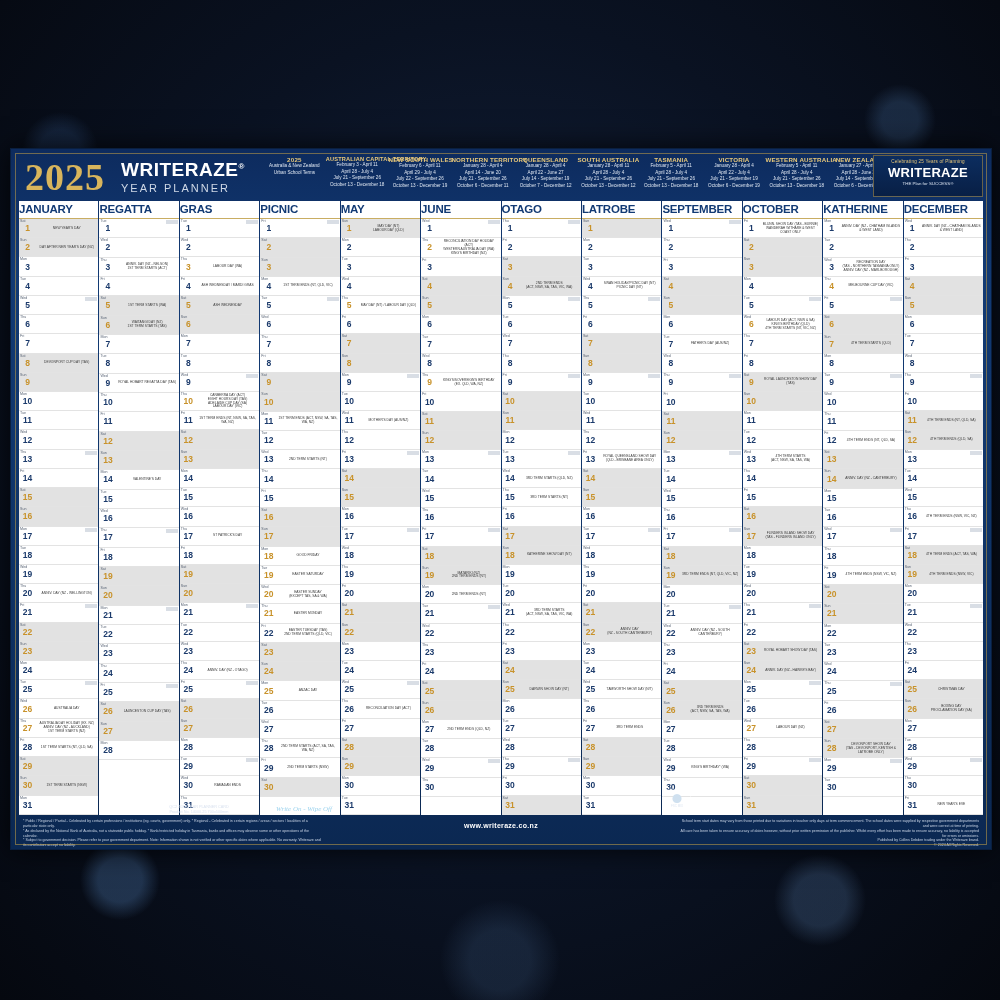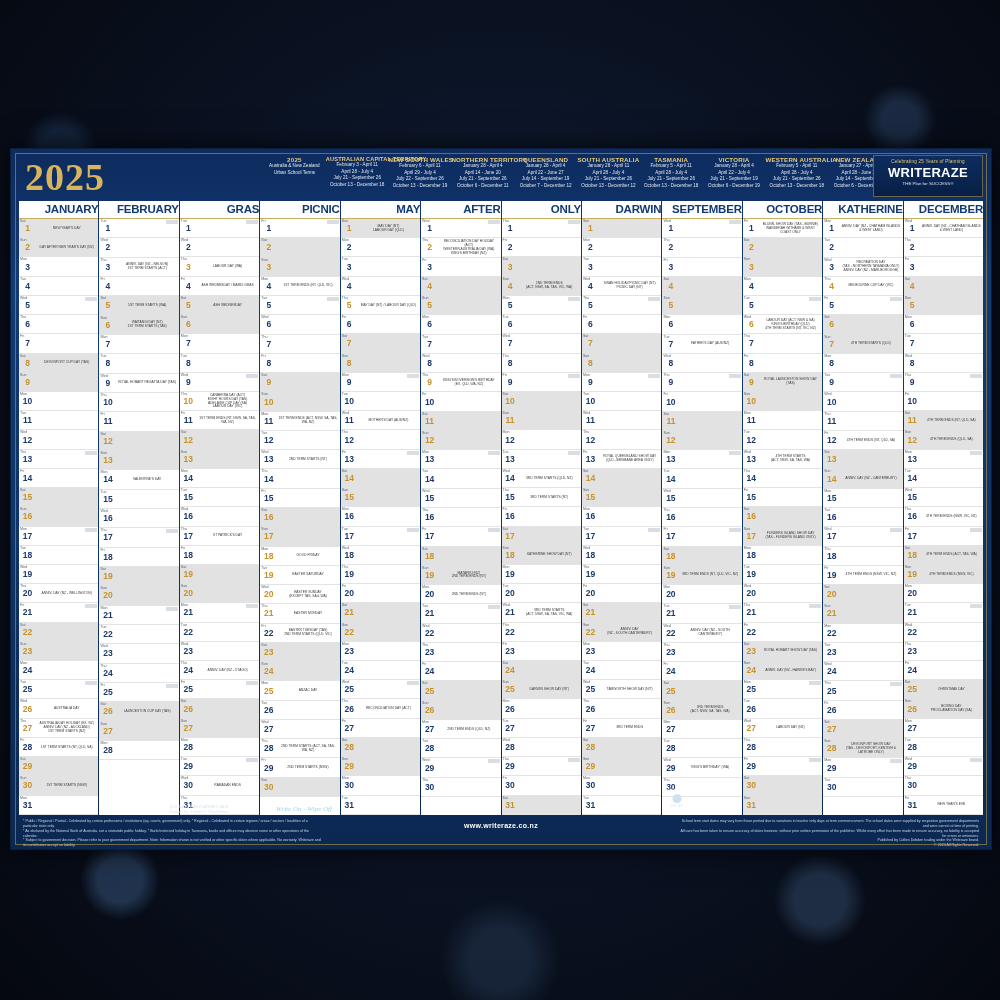--- a/index.html
+++ b/index.html
@@ -64,21 +64,21 @@
   
   #grid{
     position:absolute;left:8px;top:52px;width:964px;height:614px;
     display:flex;gap:1px;
   }
   .mcol{
     flex:1 1 0;display:flex;flex-direction:column;
     background:#ffffff;
   }
   .mhead{
-    height:17px;line-height:17px;text-align:right;
+    height:17px;line-height:17px;text-align:left;
     font-size:11.5px;font-weight:bold;color:#123a74;
     background:#ffffff;border-bottom:1px solid #c9ad62;
     letter-spacing:-0.2px;
   }
   .days{flex:1 1 auto;display:flex;flex-direction:column;}
   .day{
     flex:1 1 0;display:flex;align-items:stretch;
     border-bottom:1px solid #e3e3e3;
     background:#ffffff;position:relative;min-height:0;
   }
@@ -134,20 +134,24 @@
 </style>
 </head>
 <body>
 
 <div id="backdrop"></div>
 
 <div id="poster">
 
   <div class="hdr">
     <div class="year">2025</div>
+    <div class="brand">
+      <div class="b1"><span>WRITERAZE</span><sup>®</sup></div>
+      <div class="b2">YEAR PLANNER</div>
+    </div>
     <div id="region-blocks">
         <div class="hdr-block" style="left: 252px; width: 62.8px;">
           <div class="ht">2025</div>
           <div class="hl">Australia &amp; New Zealand</div>
           <div class="hl">Urban School Terms</div>
         </div>
         <div class="hdr-block small" style="left: 314.8px; width: 62.8px;">
           <div class="ht">AUSTRALIAN CAPITAL TERRITORY</div>
           <div class="hl">February 3  -  April 11</div>
           <div class="hl">April 28  -  July 4</div>
@@ -378,21 +382,21 @@
             <div class="note">1ST TERM STARTS (NSW)</div>
           </div>
           <div class="day">
             <div class="dwk">Mon</div>
             <div class="dnum">31</div>
             <div class="note"></div>
           </div>
         </div>
       </div>
       <div class="mcol">
-        <div class="mhead">FEBRUARY</div>
+        <div class="mhead">REGATTA</div>
         <div class="days">
           <div class="day">
             <div class="dwk">Tue</div>
             <div class="dnum">1</div>
             <div class="note"></div>
             <div class="band"></div>
           </div>
           <div class="day">
             <div class="dwk">Wed</div>
             <div class="dnum">2</div>
@@ -1017,21 +1021,21 @@
             <div class="note"></div>
           </div>
           <div class="day">
             <div class="dwk">Tue</div>
             <div class="dnum">31</div>
             <div class="note"></div>
           </div>
         </div>
       </div>
       <div class="mcol">
-        <div class="mhead">AFTER</div>
+        <div class="mhead">JUNE</div>
         <div class="days">
           <div class="day">
             <div class="dwk">Wed</div>
             <div class="dnum">1</div>
             <div class="note"></div>
             <div class="band"></div>
           </div>
           <div class="day hol">
             <div class="dwk">Thu</div>
             <div class="dnum">2</div>
@@ -1178,21 +1182,21 @@
           </div>
           <div class="day">
             <div class="dwk">Thu</div>
             <div class="dnum">30</div>
             <div class="note"></div>
           </div>
           <div class="day" style="background: rgb(255, 255, 255); border-bottom: none;"></div>
         </div>
       </div>
       <div class="mcol">
-        <div class="mhead">ONLY</div>
+        <div class="mhead">OTAGO</div>
         <div class="days">
           <div class="day">
             <div class="dwk">Thu</div>
             <div class="dnum">1</div>
             <div class="note"></div>
             <div class="band"></div>
           </div>
           <div class="day">
             <div class="dwk">Fri</div>
             <div class="dnum">2</div>
@@ -1343,21 +1347,21 @@
             <div class="note"></div>
           </div>
           <div class="day wknd">
             <div class="dwk">Sat</div>
             <div class="dnum">31</div>
             <div class="note"></div>
           </div>
         </div>
       </div>
       <div class="mcol">
-        <div class="mhead">DARWIN</div>
+        <div class="mhead">LATROBE</div>
         <div class="days">
           <div class="day wknd">
             <div class="dwk">Sun</div>
             <div class="dnum">1</div>
             <div class="note"></div>
           </div>
           <div class="day">
             <div class="dwk">Mon</div>
             <div class="dnum">2</div>
             <div class="note"></div>

